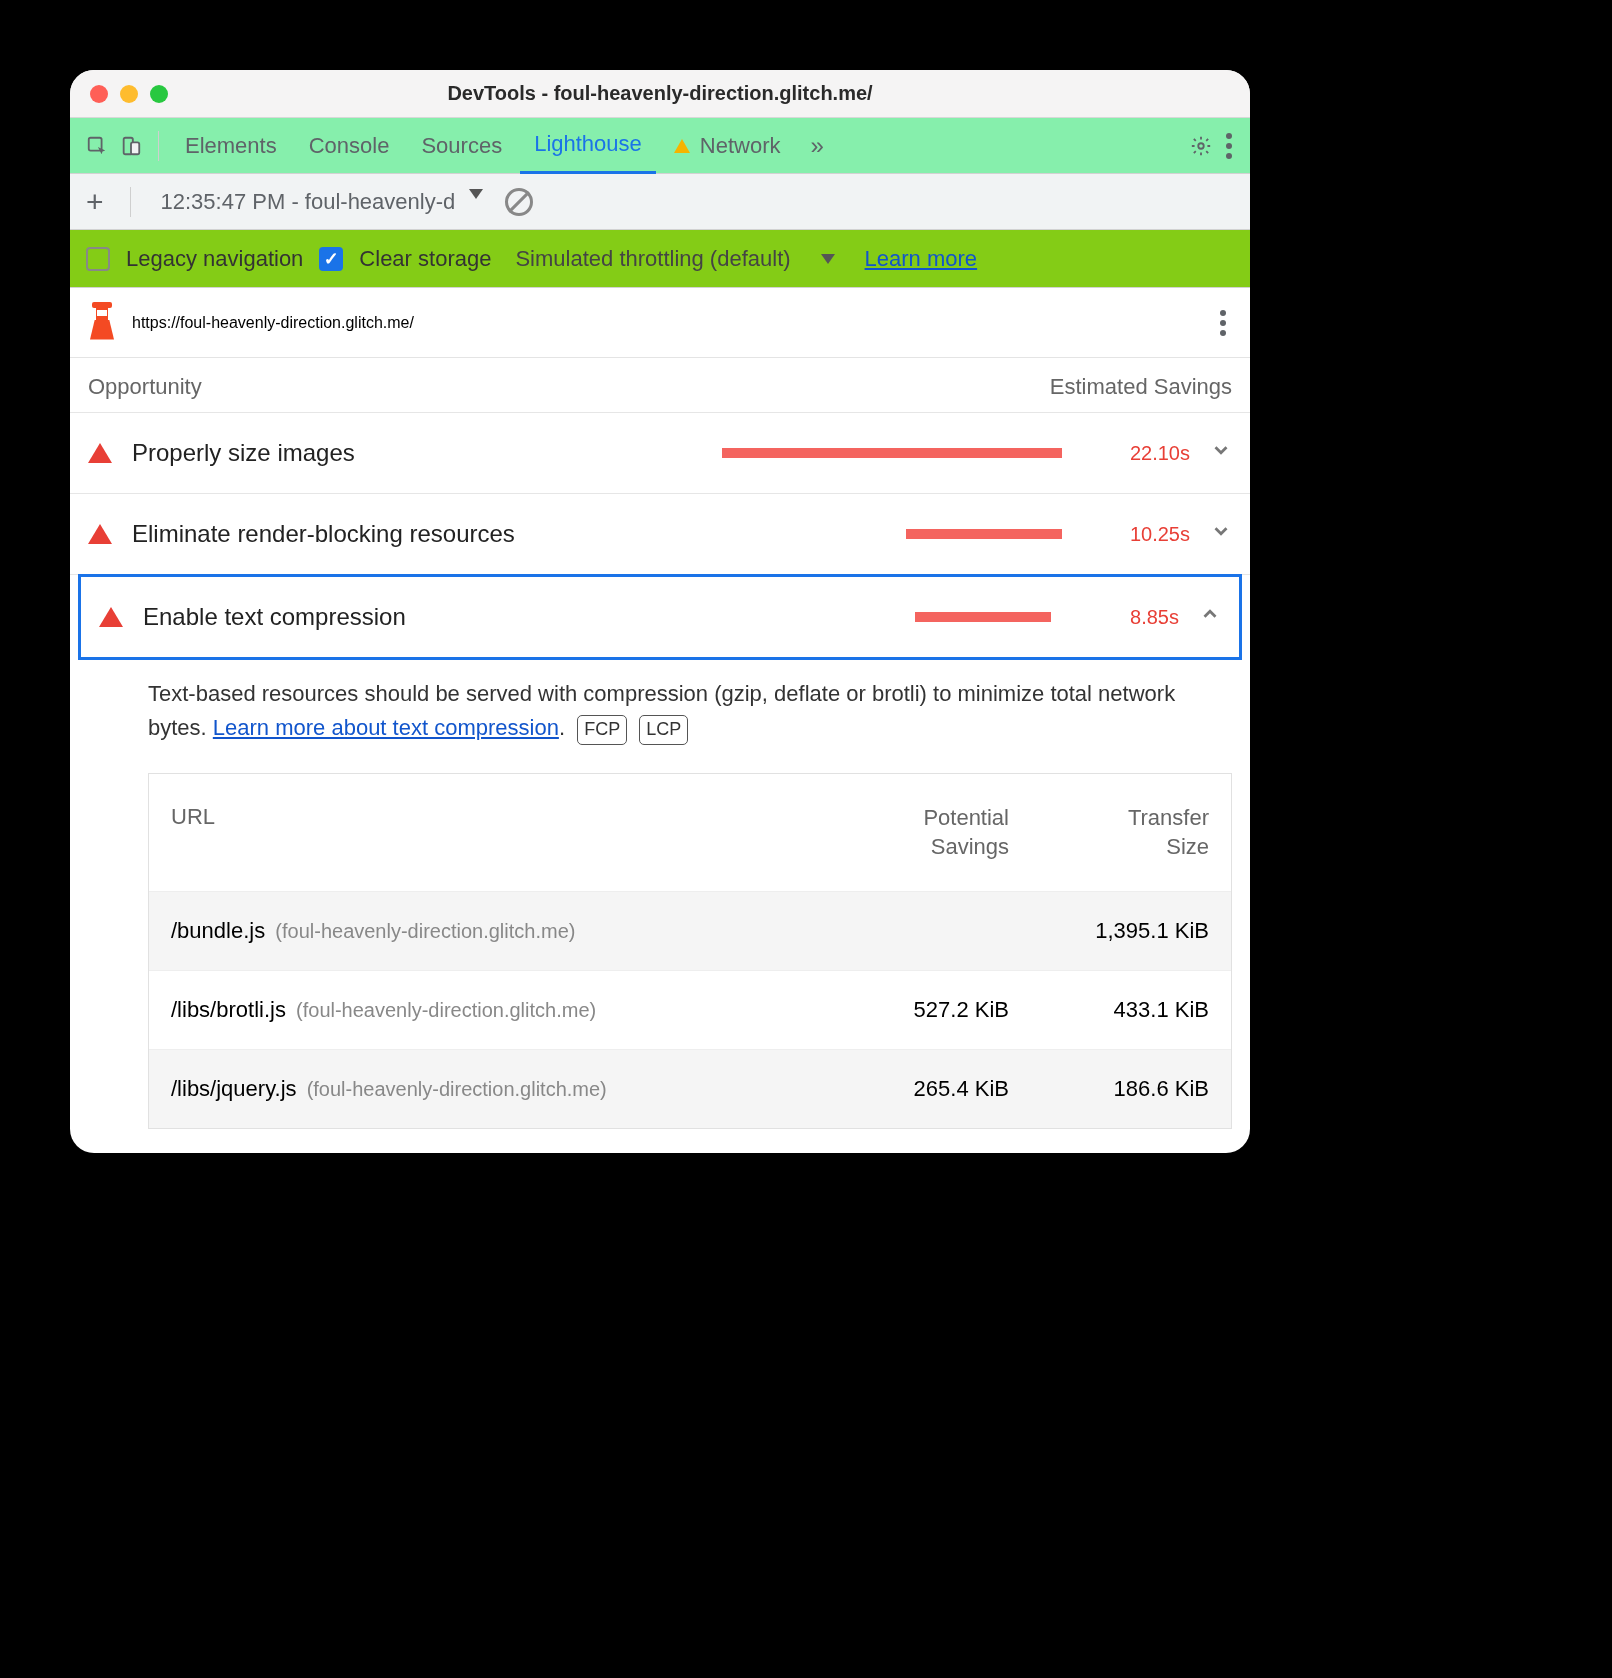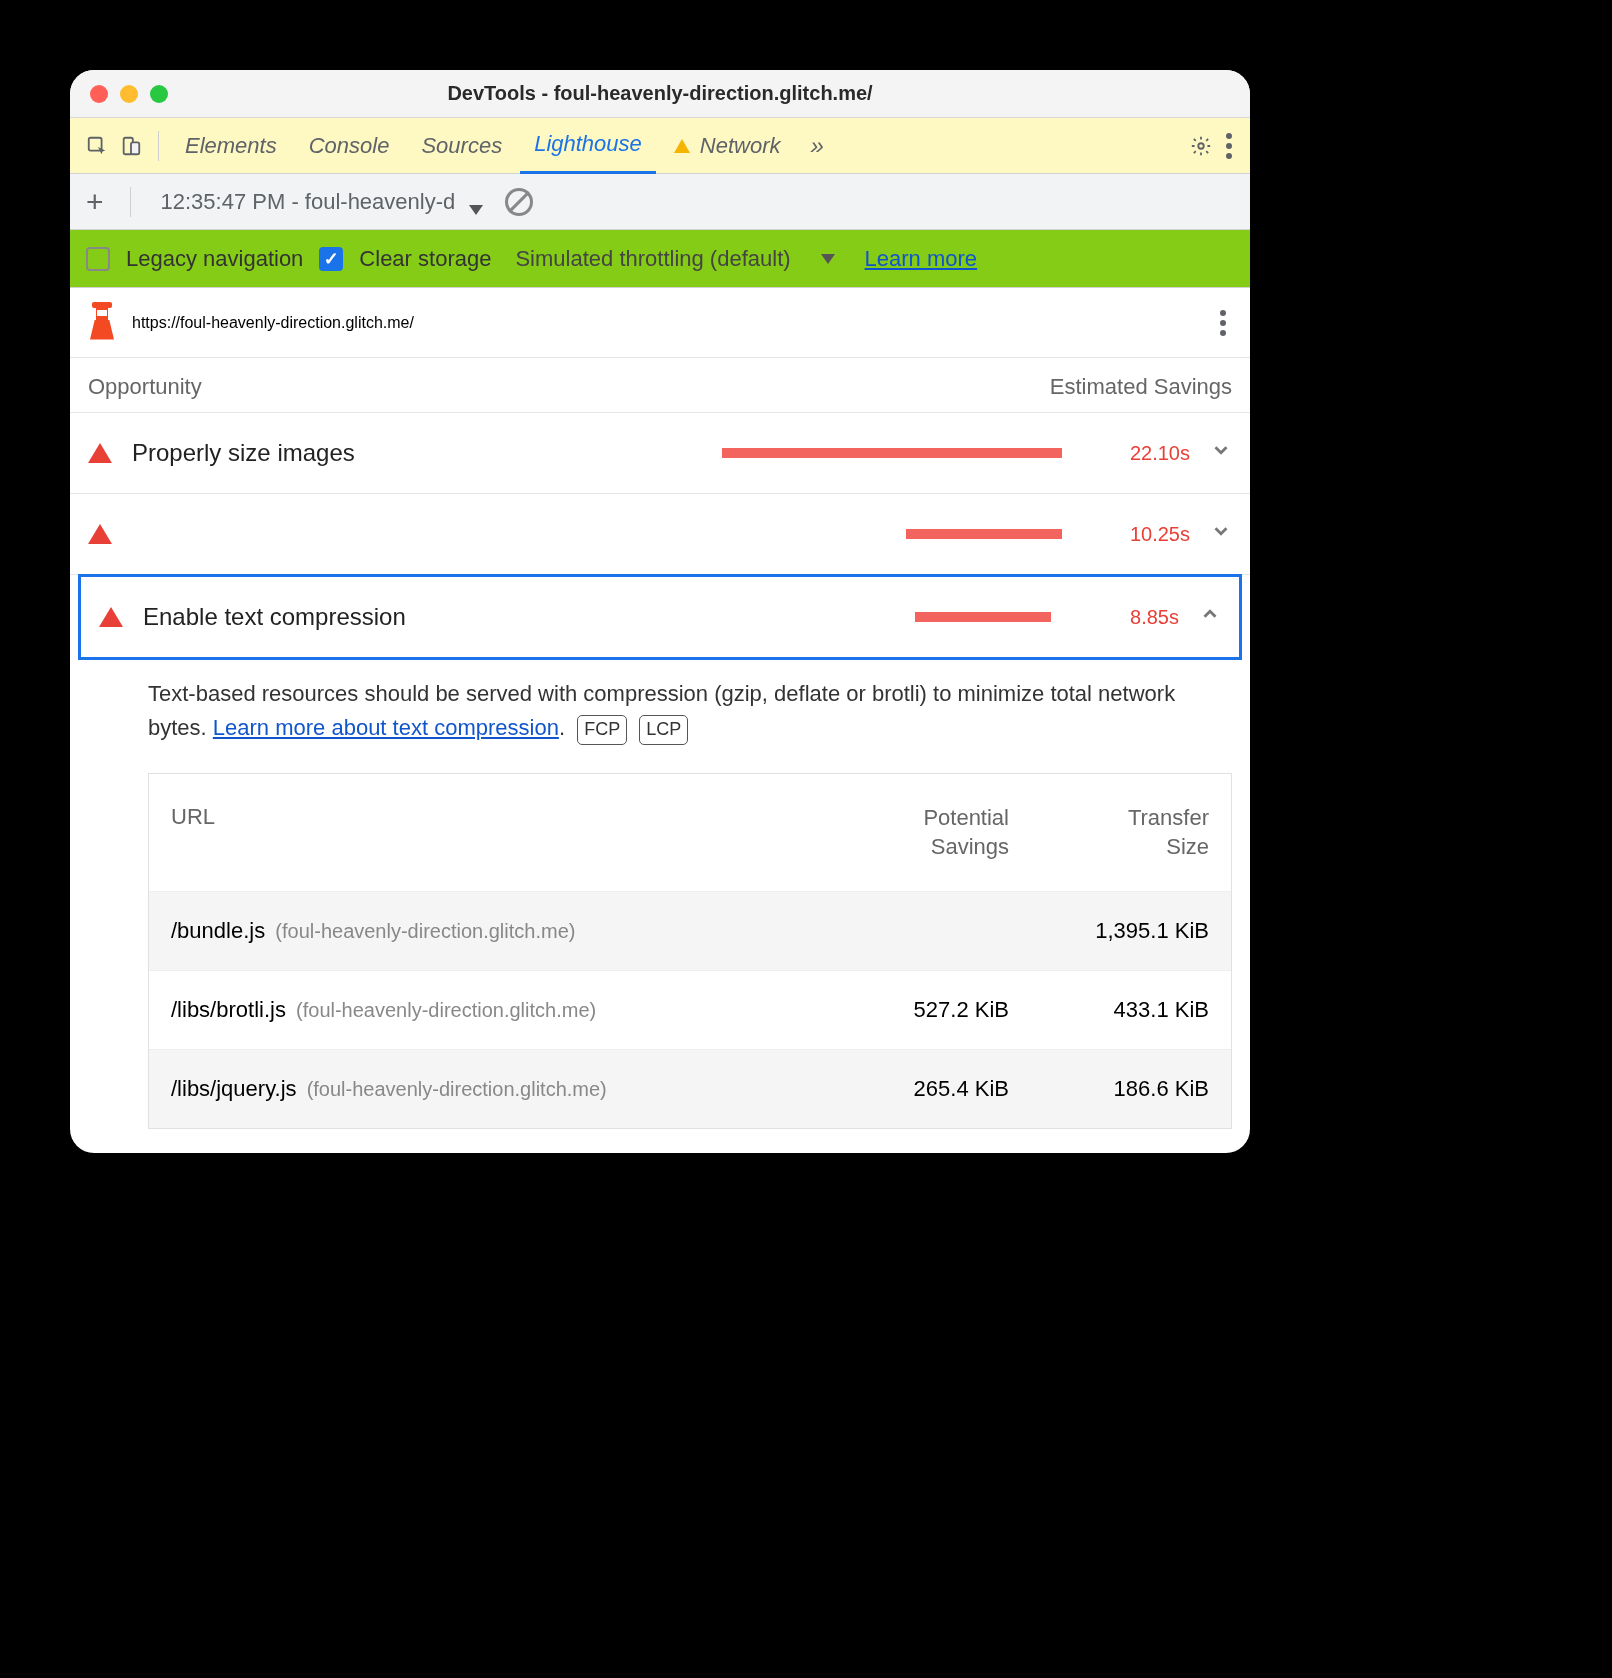--- a/index.html
+++ b/index.html
@@ -29,27 +29,26 @@
   }
   .traffic { display:flex; gap:12px; position:absolute; left:20px; }
   .dot { width:18px; height:18px; border-radius:50%; }
   .dot.red { background:#ff5f57; }
   .dot.yellow { background:#febc2e; }
   .dot.green { background:#28c840; }
   .titlebar-title { margin:0 auto; font-weight:600; font-size:20px; color:#2a2a2a; }
   
   .tabstrip {
     height: 56px;
-    background: #fef9c3;
+    background: #86efac;
     border-bottom: 1px solid #d2d2d2;
     display:flex; align-items:center;
     padding: 0 12px;
     gap: 4px;
     color:#5f6368;
-    font-style:italic;
   }
   .ts-icon { width:30px; height:30px; display:flex; align-items:center; justify-content:center; color:#5f6368; }
   .ts-sep { width:1px; height:30px; background:#cfcfcf; margin:0 8px; }
   .tab {
     padding: 0 14px;
     height:56px;
     display:flex; align-items:center;
     font-size:22px;
     color:#5f6368;
     cursor:pointer;
@@ -72,21 +71,21 @@
     display:flex; align-items:center;
     padding:0 12px;
     gap:14px;
     border-bottom:1px solid #d2d2d2;
     background:#f1f3f4;
     color:#5f6368;
     font-size:22px;
   }
   .plus { font-size:30px; font-weight:300; color:#5f6368; padding:0 4px;}
   .run-sel {
-    display:flex; align-items:flex-end; gap:6px;
+    display:flex; align-items:flex-start; gap:6px;
     padding:4px 8px;
     color:#5f6368;
   }
   .tri-down {
     width:0;height:0;
     border-left:7px solid transparent;
     border-right:7px solid transparent;
     border-top:10px solid #555;
     margin-left:8px;
   }
@@ -288,20 +287,21 @@
     <div class="sav">22.10s</div>
     <div class="chev">
       <svg viewBox="0 0 24 24" fill="none" stroke="#777" stroke-width="3">
           <path d="M6 9l6 6 6-6"></path>
         </svg>
     </div>
   </div>
 
   <div class="opp">
     <div class="red-tri"></div>
+    <div class="opp-label">Eliminate render-blocking resources</div>
     <div class="bar-wrap">
       <div class="bar" style="width:156px"></div>
     </div>
     <div class="sav">10.25s</div>
     <div class="chev">
       <svg viewBox="0 0 24 24" fill="none" stroke="#777" stroke-width="3">
           <path d="M6 9l6 6 6-6"></path>
         </svg>
     </div>
   </div>

